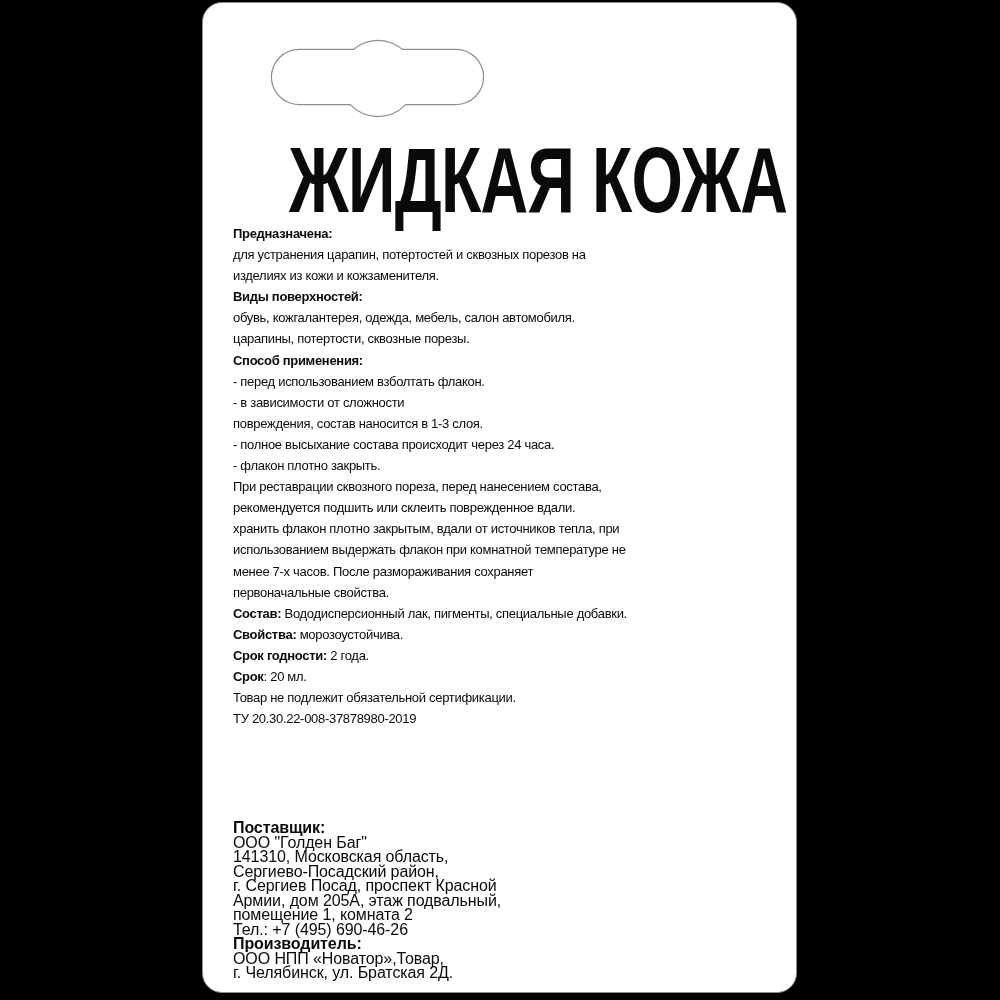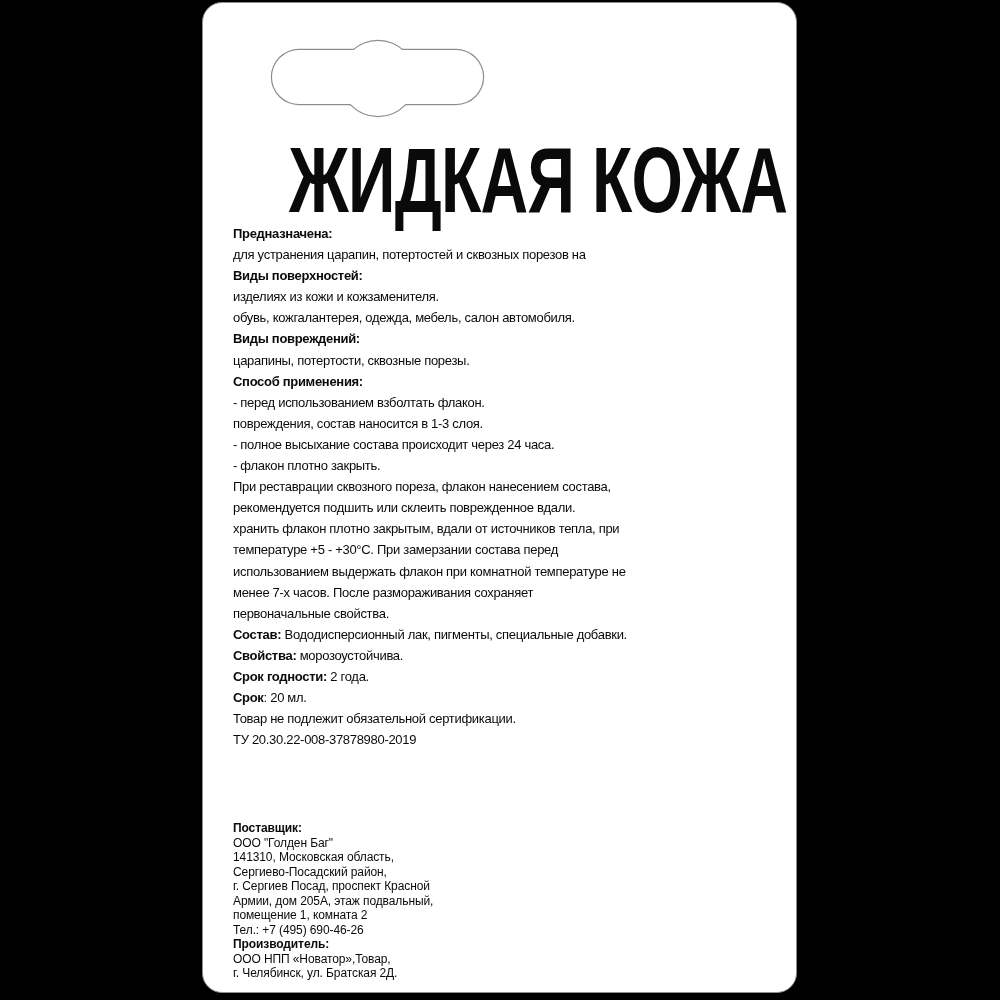--- a/index.html
+++ b/index.html
@@ -58,21 +58,21 @@
     width: 552px;
     font-size: 13px;
     line-height: 21.1px;
     letter-spacing: -0.3px;
   }
   .footer-text {
     position: absolute;
     left: 30px;
     top: 818px;
     width: 540px;
-    font-size: 12px;
+    font-size: 16px;
     line-height: 14.5px;
     letter-spacing: -0.1px;
   }
   .line {
     white-space: nowrap;
   }
   .line b {
     font-weight: bold;
   }
 </style>
@@ -91,34 +91,33 @@
         <rect x="5" y="13" width="211" height="54" rx="27"></rect>
         <circle cx="111" cy="41.5" r="37.5"></circle>
       </g>
     </svg>
 
     <h1 class="title">ЖИДКАЯ КОЖА</h1>
 
     <div class="body-text" id="body-lines">
         <div class="line"><b>Предназначена:</b></div>
         <div class="line">для устранения царапин, потертостей и сквозных порезов на</div>
+        <div class="line">изделиях из кожи и кожзаменителя.</div>
         <div class="line"><b>Виды поверхностей:</b></div>
-        <div class="line">изделиях из кожи и кожзаменителя.</div>
         <div class="line">обувь, кожгалантерея, одежда, мебель, салон автомобиля.</div>
-        <div class="line"><b>Виды повреждений:</b></div>
         <div class="line">царапины, потертости, сквозные порезы.</div>
         <div class="line"><b>Способ применения:</b></div>
         <div class="line">- перед использованием взболтать флакон.</div>
+        <div class="line">- в зависимости от сложности</div>
         <div class="line">повреждения, состав наносится в 1-3 слоя.</div>
         <div class="line">- полное высыхание состава происходит через 24 часа.</div>
         <div class="line">- флакон плотно закрыть.</div>
-        <div class="line">При реставрации сквозного пореза, флакон нанесением состава,</div>
+        <div class="line">При реставрации сквозного пореза, перед нанесением состава,</div>
         <div class="line">рекомендуется подшить или склеить поврежденное вдали.</div>
         <div class="line">хранить флакон плотно закрытым, вдали от источников тепла, при</div>
-        <div class="line">температуре +5 - +30°C. При замерзании состава перед</div>
         <div class="line">использованием выдержать флакон при комнатной температуре не</div>
         <div class="line">менее 7-х часов. После размораживания сохраняет</div>
         <div class="line">первоначальные свойства.</div>
         <div class="line"><b>Состав:</b> Вододисперсионный лак, пигменты, специальные добавки.</div>
         <div class="line"><b>Свойства:</b> морозоустойчива.</div>
         <div class="line"><b>Срок годности:</b> 2 года.</div>
         <div class="line"><b>Срок</b>: 20 мл.</div>
         <div class="line">Товар не подлежит обязательной сертификации.</div>
         <div class="line">ТУ 20.30.22-008-37878980-2019</div>
       </div>

